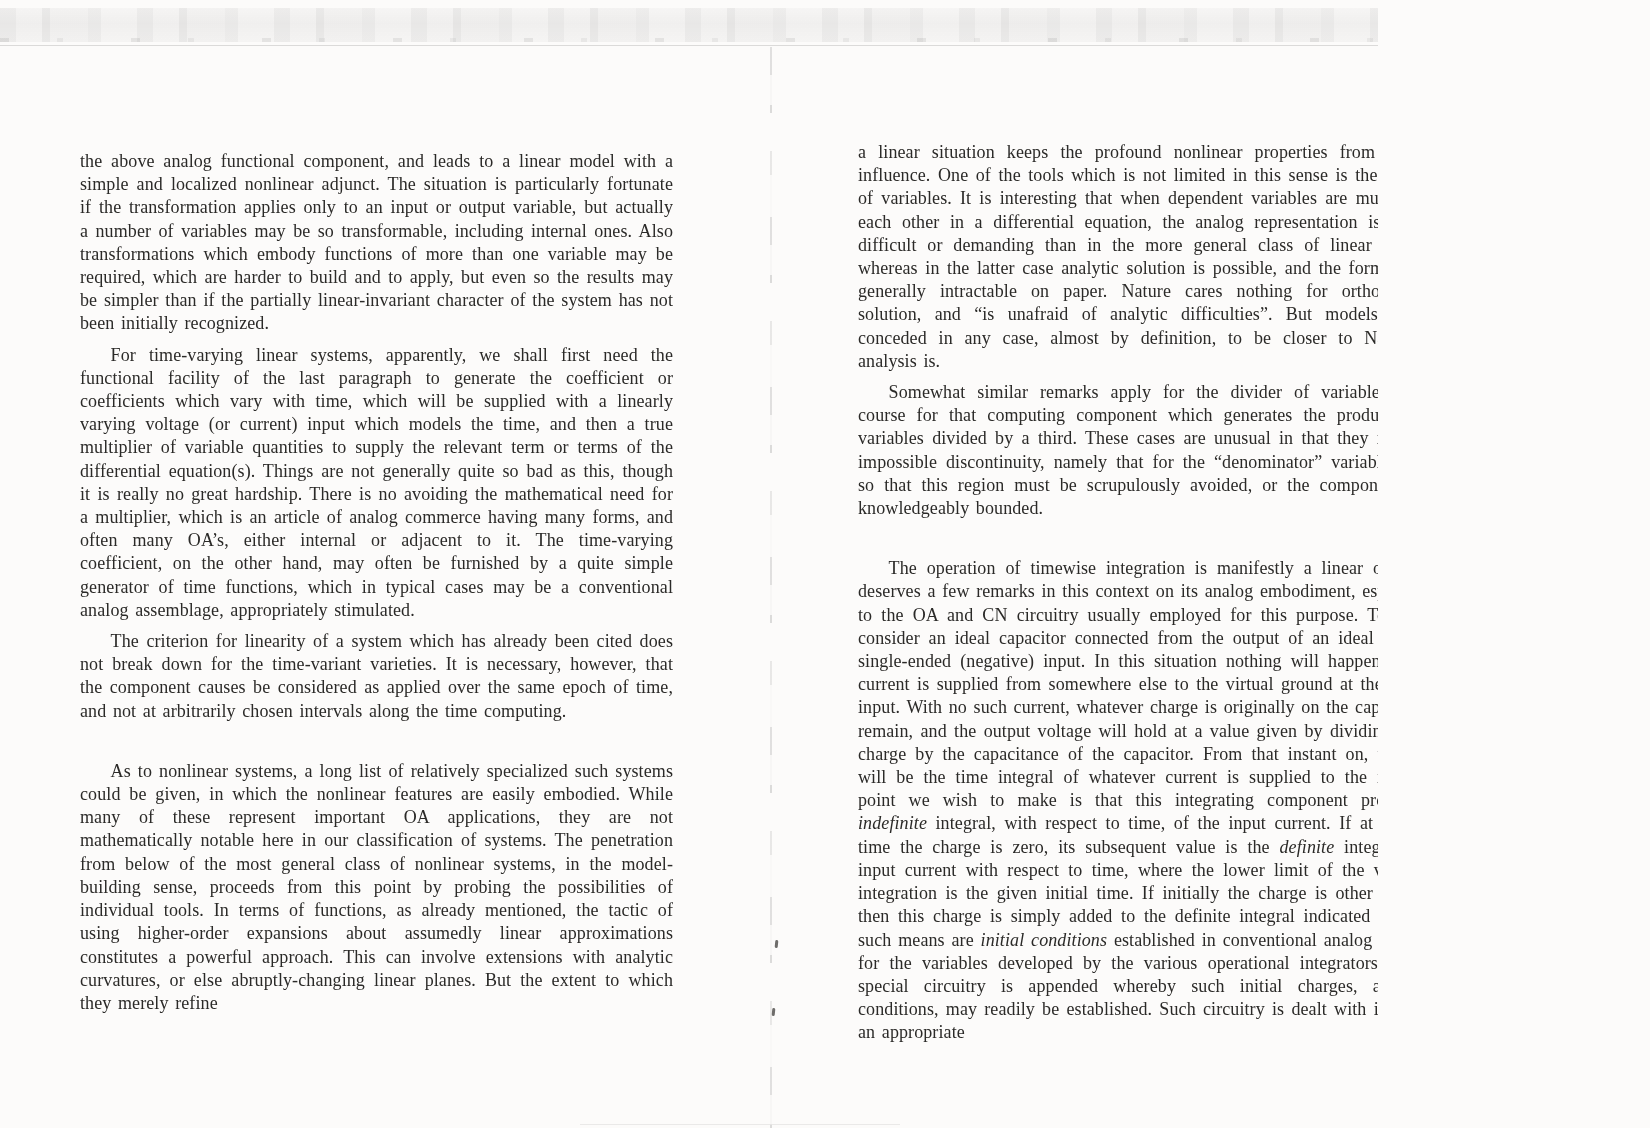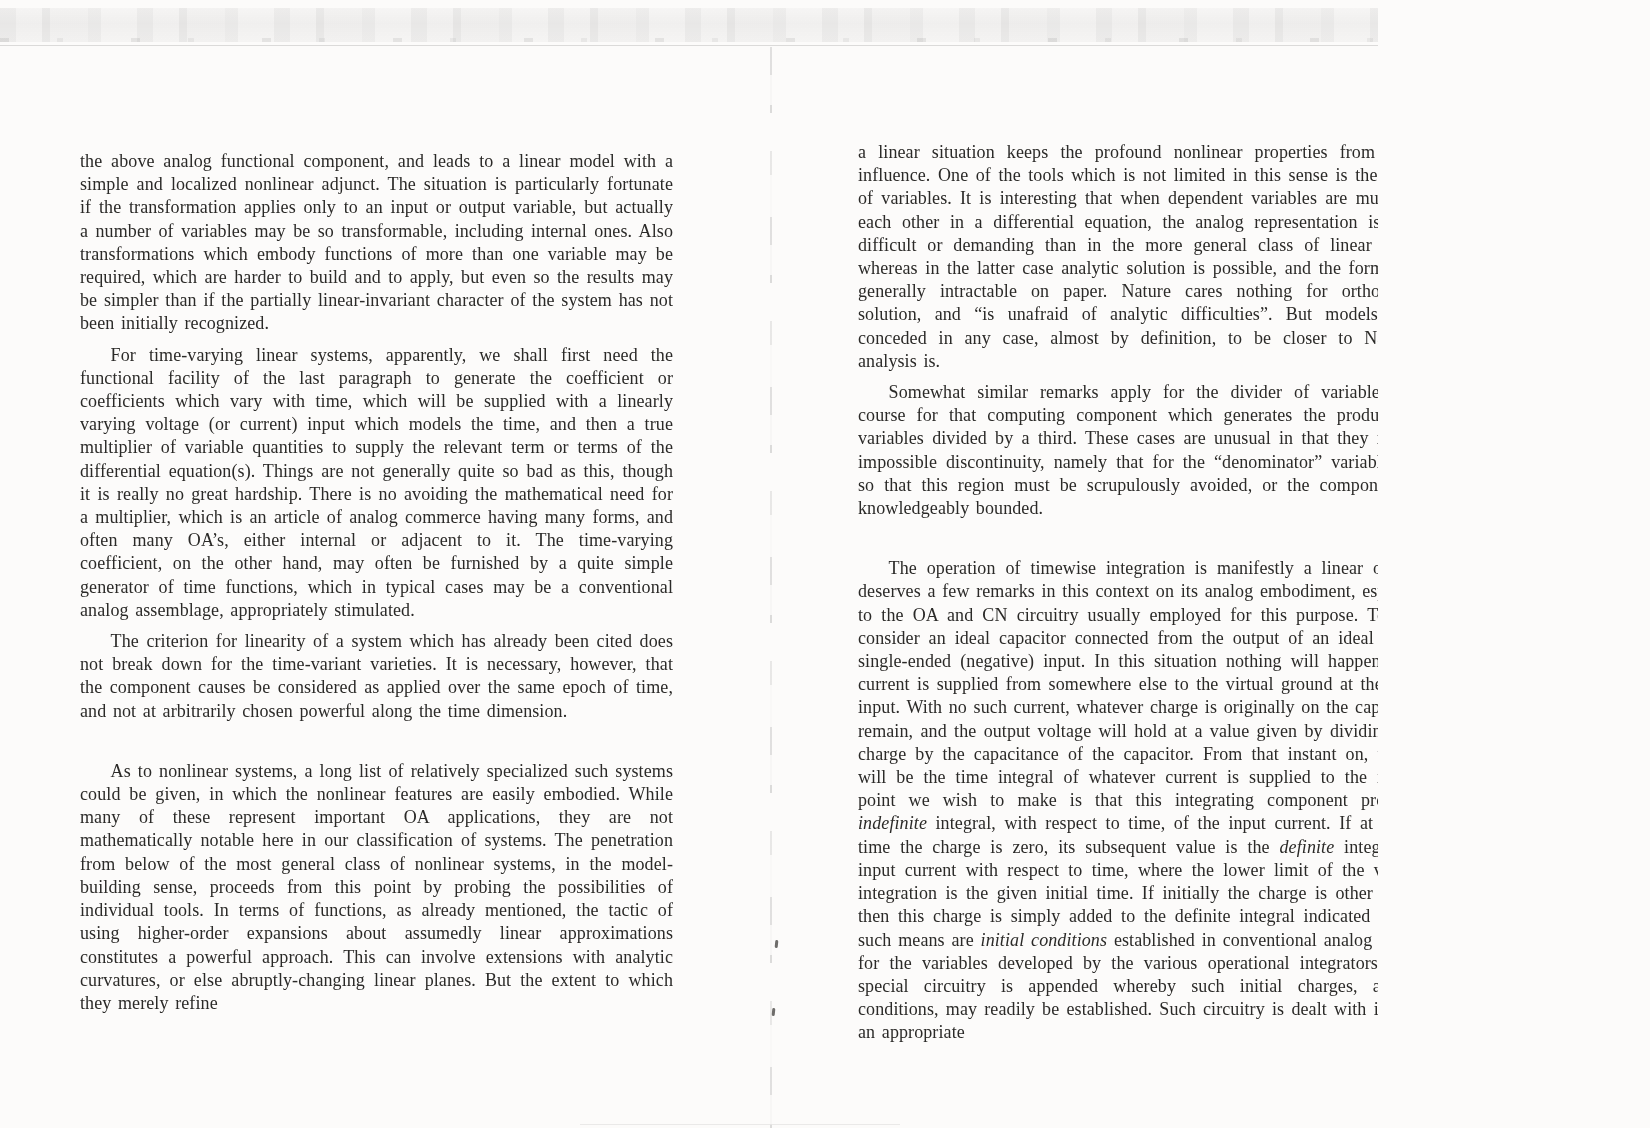--- a/index.html
+++ b/index.html
@@ -121,21 +121,21 @@
   <div class="gutter"></div>
   <div class="speck s1"></div>
   <div class="speck s2"></div>
   <div class="right-edge"></div>
   <div class="right-edge-soft"></div>
   <div class="bottom-line"></div>
 
   <div class="col left">
       <p class="no-indent">the above analog functional component, and leads to a linear model with a simple and localized nonlinear adjunct. The situation is particularly fortunate if the transformation applies only to an input or output variable, but actually a number of variables may be so transformable, including internal ones. Also transformations which embody functions of more than one variable may be required, which are harder to build and to apply, but even so the results may be simpler than if the partially linear-invariant character of the system has not been initially recognized.</p>
       <p>For time-varying linear systems, apparently, we shall first need the functional facility of the last paragraph to generate the coefficient or coefficients which vary with time, which will be supplied with a linearly varying voltage (or current) input which models the time, and then a true multiplier of variable quantities to supply the relevant term or terms of the differential equation(s). Things are not generally quite so bad as this, though it is really no great hardship. There is no avoiding the mathematical need for a multiplier, which is an article of analog commerce having many forms, and often many OA’s, either internal or adjacent to it. The time-varying coefficient, on the other hand, may often be furnished by a quite simple generator of time functions, which in typical cases may be a conventional analog assemblage, appropriately stimulated.</p>
-      <p>The criterion for linearity of a system which has already been cited does not break down for the time-variant varieties. It is necessary, however, that the component causes be considered as applied over the same epoch of time, and not at arbitrarily chosen powerful along the time dimension.</p>
+      <p>The criterion for linearity of a system which has already been cited does not break down for the time-variant varieties. It is necessary, however, that the component causes be considered as applied over the same epoch of time, and not at arbitrarily chosen intervals along the time computing.</p>
       <p>As to nonlinear systems, a long list of relatively specialized such systems could be given, in which the nonlinear features are easily embodied. While many of these represent important OA applications, they are not mathematically notable here in our classification of systems. The penetration from below of the most general class of nonlinear systems, in the model-building sense, proceeds from this point by probing the possibilities of individual tools. In terms of functions, as already mentioned, the tactic of using higher-order expansions about assumedly linear approximations constitutes a powerful approach. This can involve extensions with analytic curvatures, or else abruptly-changing linear planes. But the extent to which they merely refine</p>
     </div>
 
   <div class="col right">
       <p class="no-indent">a linear situation keeps the profound nonlinear properties from a central influence. One of the tools which is not limited in this sense is the multiplier of variables. It is interesting that when dependent variables are multiplied by each other in a differential equation, the analog representation is no more difficult or demanding than in the more general class of linear equations, whereas in the latter case analytic solution is possible, and the former case is generally intractable on paper. Nature cares nothing for orthodoxies of solution, and “is unafraid of analytic difficulties”. But models must be conceded in any case, almost by definition, to be closer to Nature than analysis is.</p>
       <p>Somewhat similar remarks apply for the divider of variables, and of course for that computing component which generates the product of two variables divided by a third. These cases are unusual in that they involve an impossible discontinuity, namely that for the “denominator” variable at zero, so that this region must be scrupulously avoided, or the component output knowledgeably bounded.</p>
       <p>The operation of timewise integration is manifestly a linear one, but it deserves a few remarks in this context on its analog embodiment, especially as to the OA and CN circuitry usually employed for this purpose. To this end consider an ideal capacitor connected from the output of an ideal OA to its single-ended (negative) input. In this situation nothing will happen, unless a current is supplied from somewhere else to the virtual ground at the amplifier input. With no such current, whatever charge is originally on the capacitor will remain, and the output voltage will hold at a value given by dividing the said charge by the capacitance of the capacitor. From that instant on, the charge will be the time integral of whatever current is supplied to the input. The point we wish to make is that this integrating component produces an <em>indefinite</em> integral, with respect to time, of the input current. If at any given time the charge is zero, its subsequent value is the <em>definite</em> integral of the input current with respect to time, where the lower limit of the variable of integration is the given initial time. If initially the charge is other than zero, then this charge is simply added to the definite integral indicated above. By such means are <em>initial conditions</em> established in conventional analog computing for the variables developed by the various operational integrators involved; special circuitry is appended whereby such initial charges, and initial conditions, may readily be established. Such circuitry is dealt with in detail in an appropriate</p>
     </div>
 </div>
 

